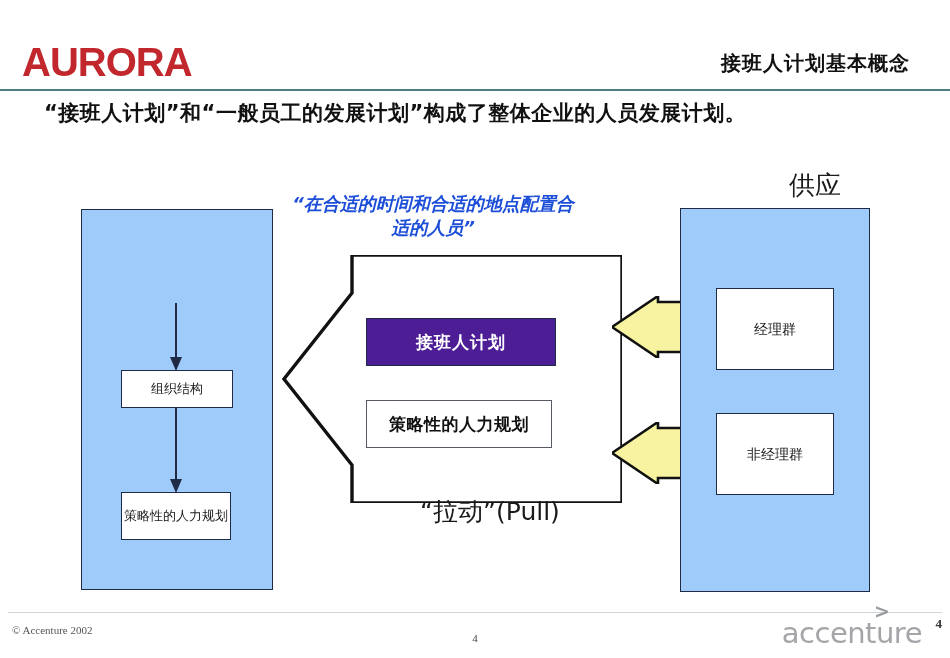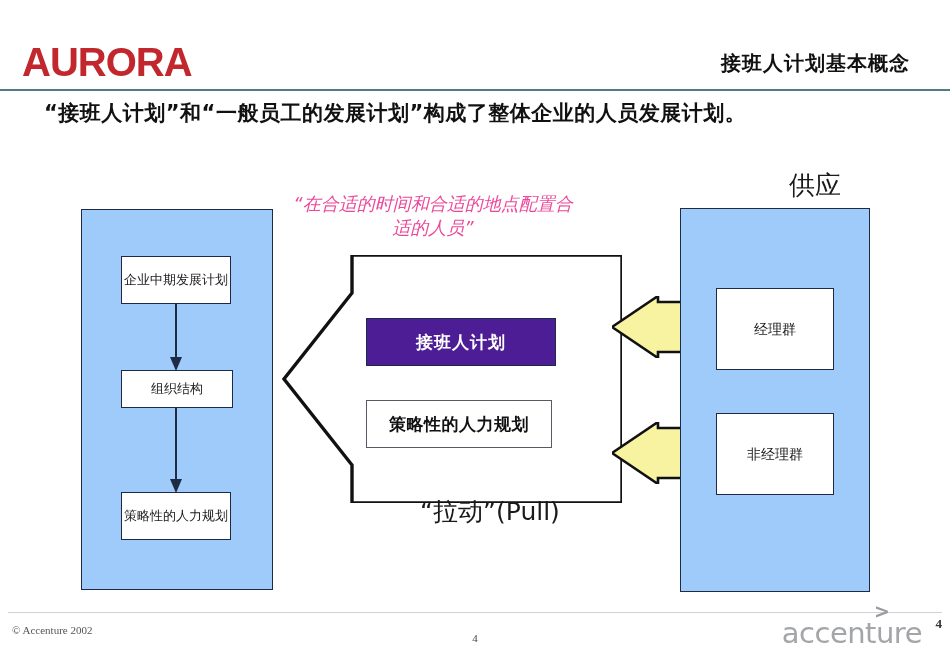--- a/index.html
+++ b/index.html
@@ -79,22 +79,22 @@
 
   
   .vconn{position:absolute;}
 
   
   #pentagon{position:absolute;left:282px;top:255px;width:340px;height:248px;}
 
   
   .quote{
     position:absolute;left:288px;top:192px;width:290px;
-    font-size:18px;font-weight:normal;font-style:italic;
-    color:#ec4899;text-align:center;line-height:1.35;
+    font-size:18px;font-weight:bold;font-style:italic;
+    color:#1d4ed8;text-align:center;line-height:1.35;
     font-family:"DejaVu Sans","Liberation Sans",sans-serif;
   }
 
   
   #succession-box{
     position:absolute;left:366px;top:318px;width:190px;height:48px;
     background:#4c1d95;border:1.6px solid #1f2a44;box-sizing:border-box;
     display:flex;align-items:center;justify-content:center;
     color:#ffffff;font-size:17px;font-weight:bold;letter-spacing:1px;
     font-family:"DITE","DejaVu Sans","Liberation Sans",sans-serif;
@@ -156,21 +156,20 @@
 
 <div id="slide">
 
   <div class="logo">AURORA</div>
   <div class="header-title">接班人计划基本概念</div>
   <div class="head-rule"></div>
   <div class="subtitle">“接班人计划”和“一般员工的发展计划”构成了整体企业的人员发展计划。</div>
 
   <div class="blue-panel" id="demand-panel"></div>
 
-  <div class="wbox" id="box-midplan">企业中期发展计划</div>
   <div class="wbox" id="box-orgstruct">组织结构</div>
   <div class="wbox" id="box-hrplan">策略性的人力规划</div>
 
   <svg class="vconn" style="left:160px;top:303px;width:32px;height:70px;" viewBox="0 0 32 70">
     <line x1="16" y1="0" x2="16" y2="56" stroke="#1f2a44" stroke-width="2"></line>
     <polygon points="16,68 10,54 22,54" fill="#1f2a44"></polygon>
   </svg>
   <svg class="vconn" style="left:160px;top:407px;width:32px;height:88px;" viewBox="0 0 32 88">
     <line x1="16" y1="0" x2="16" y2="74" stroke="#1f2a44" stroke-width="2"></line>
     <polygon points="16,86 10,72 22,72" fill="#1f2a44"></polygon>

